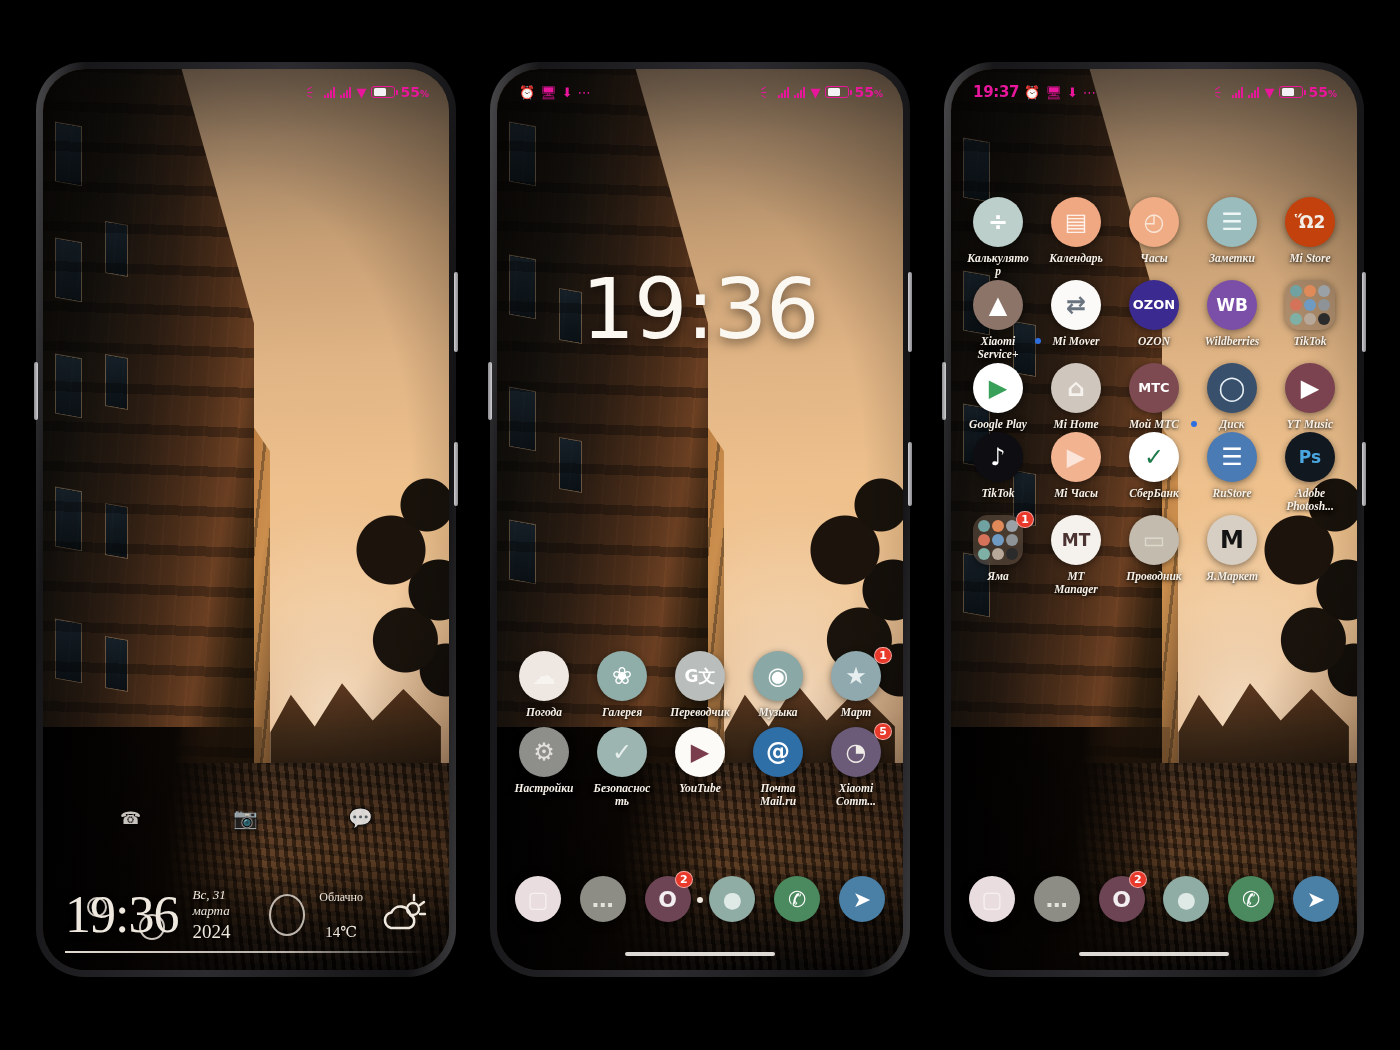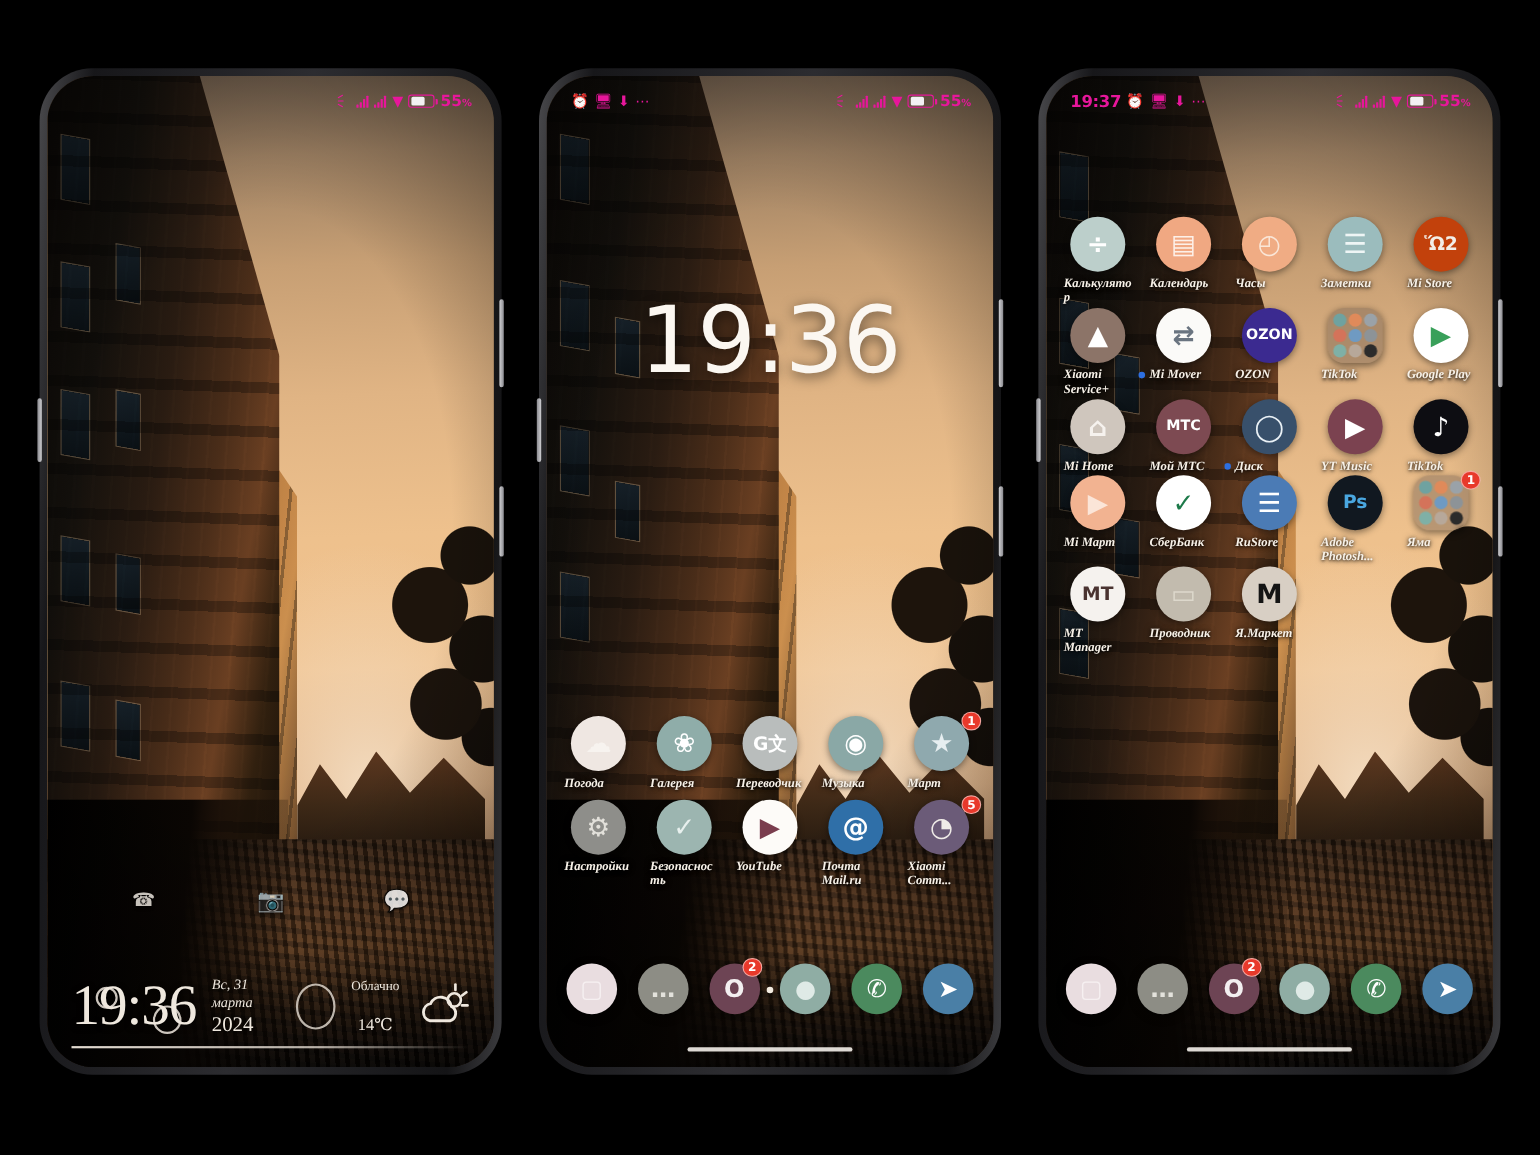--- a/index.html
+++ b/index.html
@@ -220,21 +220,21 @@
 
   .app{ position:relative; display:flex; flex-direction:column; align-items:center; }
   .app .ic{
     width:50px; height:50px; border-radius:50%;
     display:flex; align-items:center; justify-content:center;
     position:relative; overflow:hidden;
     box-shadow: 0 2px 7px rgba(0,0,0,.45);
     font-family:"DejaVu Sans", sans-serif;
   }
   .app .lbl{
-    margin-top:5px; width:62px; text-align:left;
+    margin-top:5px; width:62px; text-align:center;
     font-size:11.5px; line-height:1.12; color:#f7f1e8;
     font-family:"Liberation Serif", serif; font-weight:700; font-style:italic;
     text-shadow: 0 1px 3px rgba(0,0,0,.85), 0 0 6px rgba(0,0,0,.5);
     word-break: break-word;
   }
   .badge{
     position:absolute; top:-4px; right:3px; min-width:17px;height:17px;
     border-radius:9px; background:#e8392b; color:#fff; font-size:11px;
     font-family:"DejaVu Sans", sans-serif; font-weight:700;
     display:flex;align-items:center;justify-content:center; padding:0 4px;
@@ -586,20 +586,24 @@
           <div class="app">
             <div class="ic" style="background: rgb(251, 250, 248); color: rgb(106, 116, 128); font-size: 24px; font-weight: 700;">⇄</div>
             <div class="dot-blue"></div>
             <div class="lbl">Mi Mover</div>
           </div>
           <div class="app">
             <div class="ic" style="background: rgb(59, 42, 144); color: rgb(255, 255, 255); font-size: 13px; font-weight: 700;">OZON</div>
             <div class="lbl">OZON</div>
           </div>
           <div class="app">
+            <div class="ic" style="background: rgb(123, 79, 168); color: rgb(255, 255, 255); font-size: 17px; font-weight: 700;">WB</div>
+            <div class="lbl">Wildberries</div>
+          </div>
+          <div class="app">
             <div class="folder">
               <span style="background: rgb(111, 162, 160);"></span>
               <span style="background: rgb(224, 138, 90);"></span>
               <span style="background: rgb(154, 162, 168);"></span>
               <span style="background: rgb(212, 115, 90);"></span>
               <span style="background: rgb(111, 154, 194);"></span>
               <span style="background: rgb(141, 147, 151);"></span>
               <span style="background: rgb(127, 176, 166);"></span>
               <span style="background: rgb(183, 168, 154);"></span>
               <span style="background: rgb(43, 43, 43);"></span>
@@ -626,21 +630,21 @@
           <div class="app">
             <div class="ic" style="background: rgb(123, 66, 80); color: rgb(255, 255, 255); font-size: 24px; font-weight: 700;">▶</div>
             <div class="lbl">YT Music</div>
           </div>
           <div class="app">
             <div class="ic" style="background: rgb(13, 13, 18); color: rgb(255, 255, 255); font-size: 24px; font-weight: 700;">♪</div>
             <div class="lbl">TikTok</div>
           </div>
           <div class="app">
             <div class="ic" style="background: rgb(242, 179, 145); color: rgb(251, 229, 216); font-size: 24px; font-weight: 700;">▶</div>
-            <div class="lbl">Mi Март</div>
+            <div class="lbl">Mi Часы</div>
           </div>
           <div class="app">
             <div class="ic" style="background: rgb(255, 255, 255); color: rgb(29, 122, 74); font-size: 24px; font-weight: 700;">✓</div>
             <div class="lbl">СберБанк</div>
           </div>
           <div class="app">
             <div class="ic" style="background: rgb(75, 123, 181); color: rgb(255, 255, 255); font-size: 24px; font-weight: 700;">☰</div>
             <div class="lbl">RuStore</div>
           </div>
           <div class="app">

